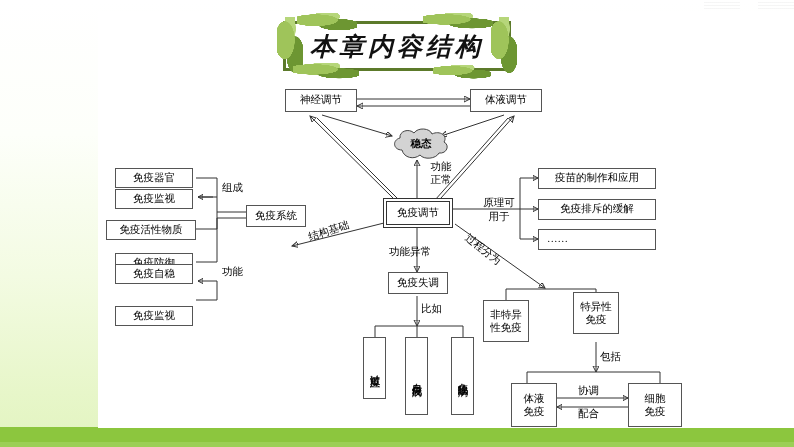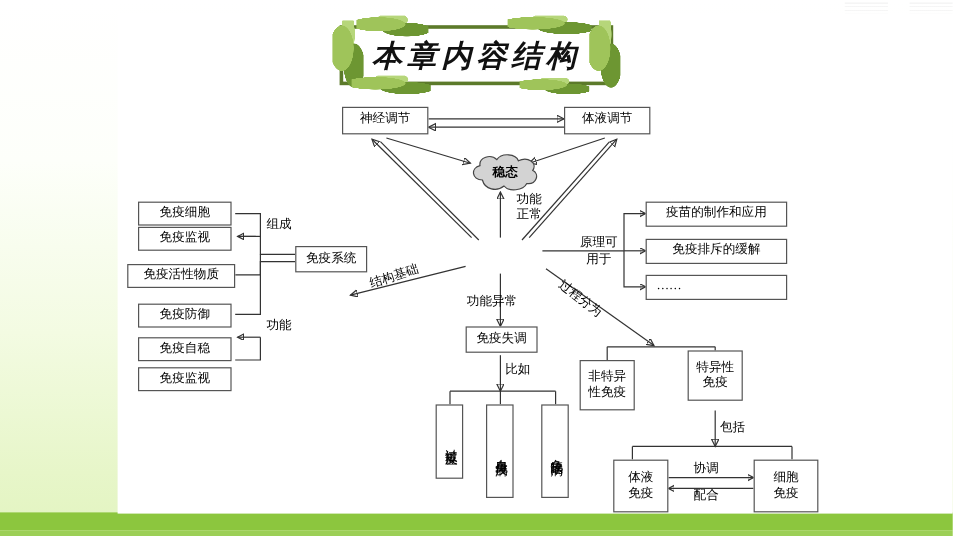--- a/index.html
+++ b/index.html
@@ -163,29 +163,30 @@
 
   <div class="cloud" style="left:390px;top:128px;width:62px;height:32px;">
     <svg width="62" height="32" viewBox="0 0 62 32">
       <path d="M12,22 C3,22 2,12 10,10 C9,3 19,0 24,5 C28,-1 40,0 42,6
                C50,2 58,8 54,14 C60,17 57,26 49,25 C46,31 34,32 30,27
                C24,32 14,30 12,22 Z" fill="#d3d3d3" stroke="#444" stroke-width="1"></path>
     </svg>
     <span>稳态</span>
   </div>
 
+  <div class="box dbl" style="left:383px;top:198px;width:70px;height:30px;">免疫调节</div>
 
   <div class="box" style="left:246px;top:205px;width:60px;height:22px;">免疫系统</div>
 
-  <div class="box" style="left:115px;top:168px;width:78px;height:20px;">免疫细胞</div>
+  <div class="box" style="left:115px;top:168px;width:78px;height:20px;">免疫器官</div>
   <div class="box" style="left:115px;top:189px;width:78px;height:20px;">免疫监视</div>
   <div class="box" style="left:106px;top:220px;width:90px;height:20px;">免疫活性物质</div>
 
   <div class="box" style="left:115px;top:253px;width:78px;height:20px;">免疫防御</div>
-  <div class="box" style="left:115px;top:281px;width:78px;height:20px;">免疫自稳</div>
+  <div class="box" style="left:115px;top:264px;width:78px;height:20px;">免疫自稳</div>
   <div class="box" style="left:115px;top:306px;width:78px;height:20px;font-family:Liberation Mono, monospace;">免疫监视</div>
 
   <div class="box" style="left:538px;top:168px;width:118px;height:21px;">疫苗的制作和应用</div>
   <div class="box" style="left:538px;top:199px;width:118px;height:21px;">免疫排斥的缓解</div>
   <div class="box" style="left:538px;top:229px;width:118px;height:21px;justify-content:flex-start;padding-left:8px;">……</div>
 
   <div class="box" style="left:388px;top:272px;width:60px;height:22px;">免疫失调</div>
 
   <div class="box vtext" style="left:363px;top:337px;width:23px;height:62px;">过敏反应</div>
   <div class="box vtext" style="left:405px;top:337px;width:23px;height:78px;">自身免疫病</div>

